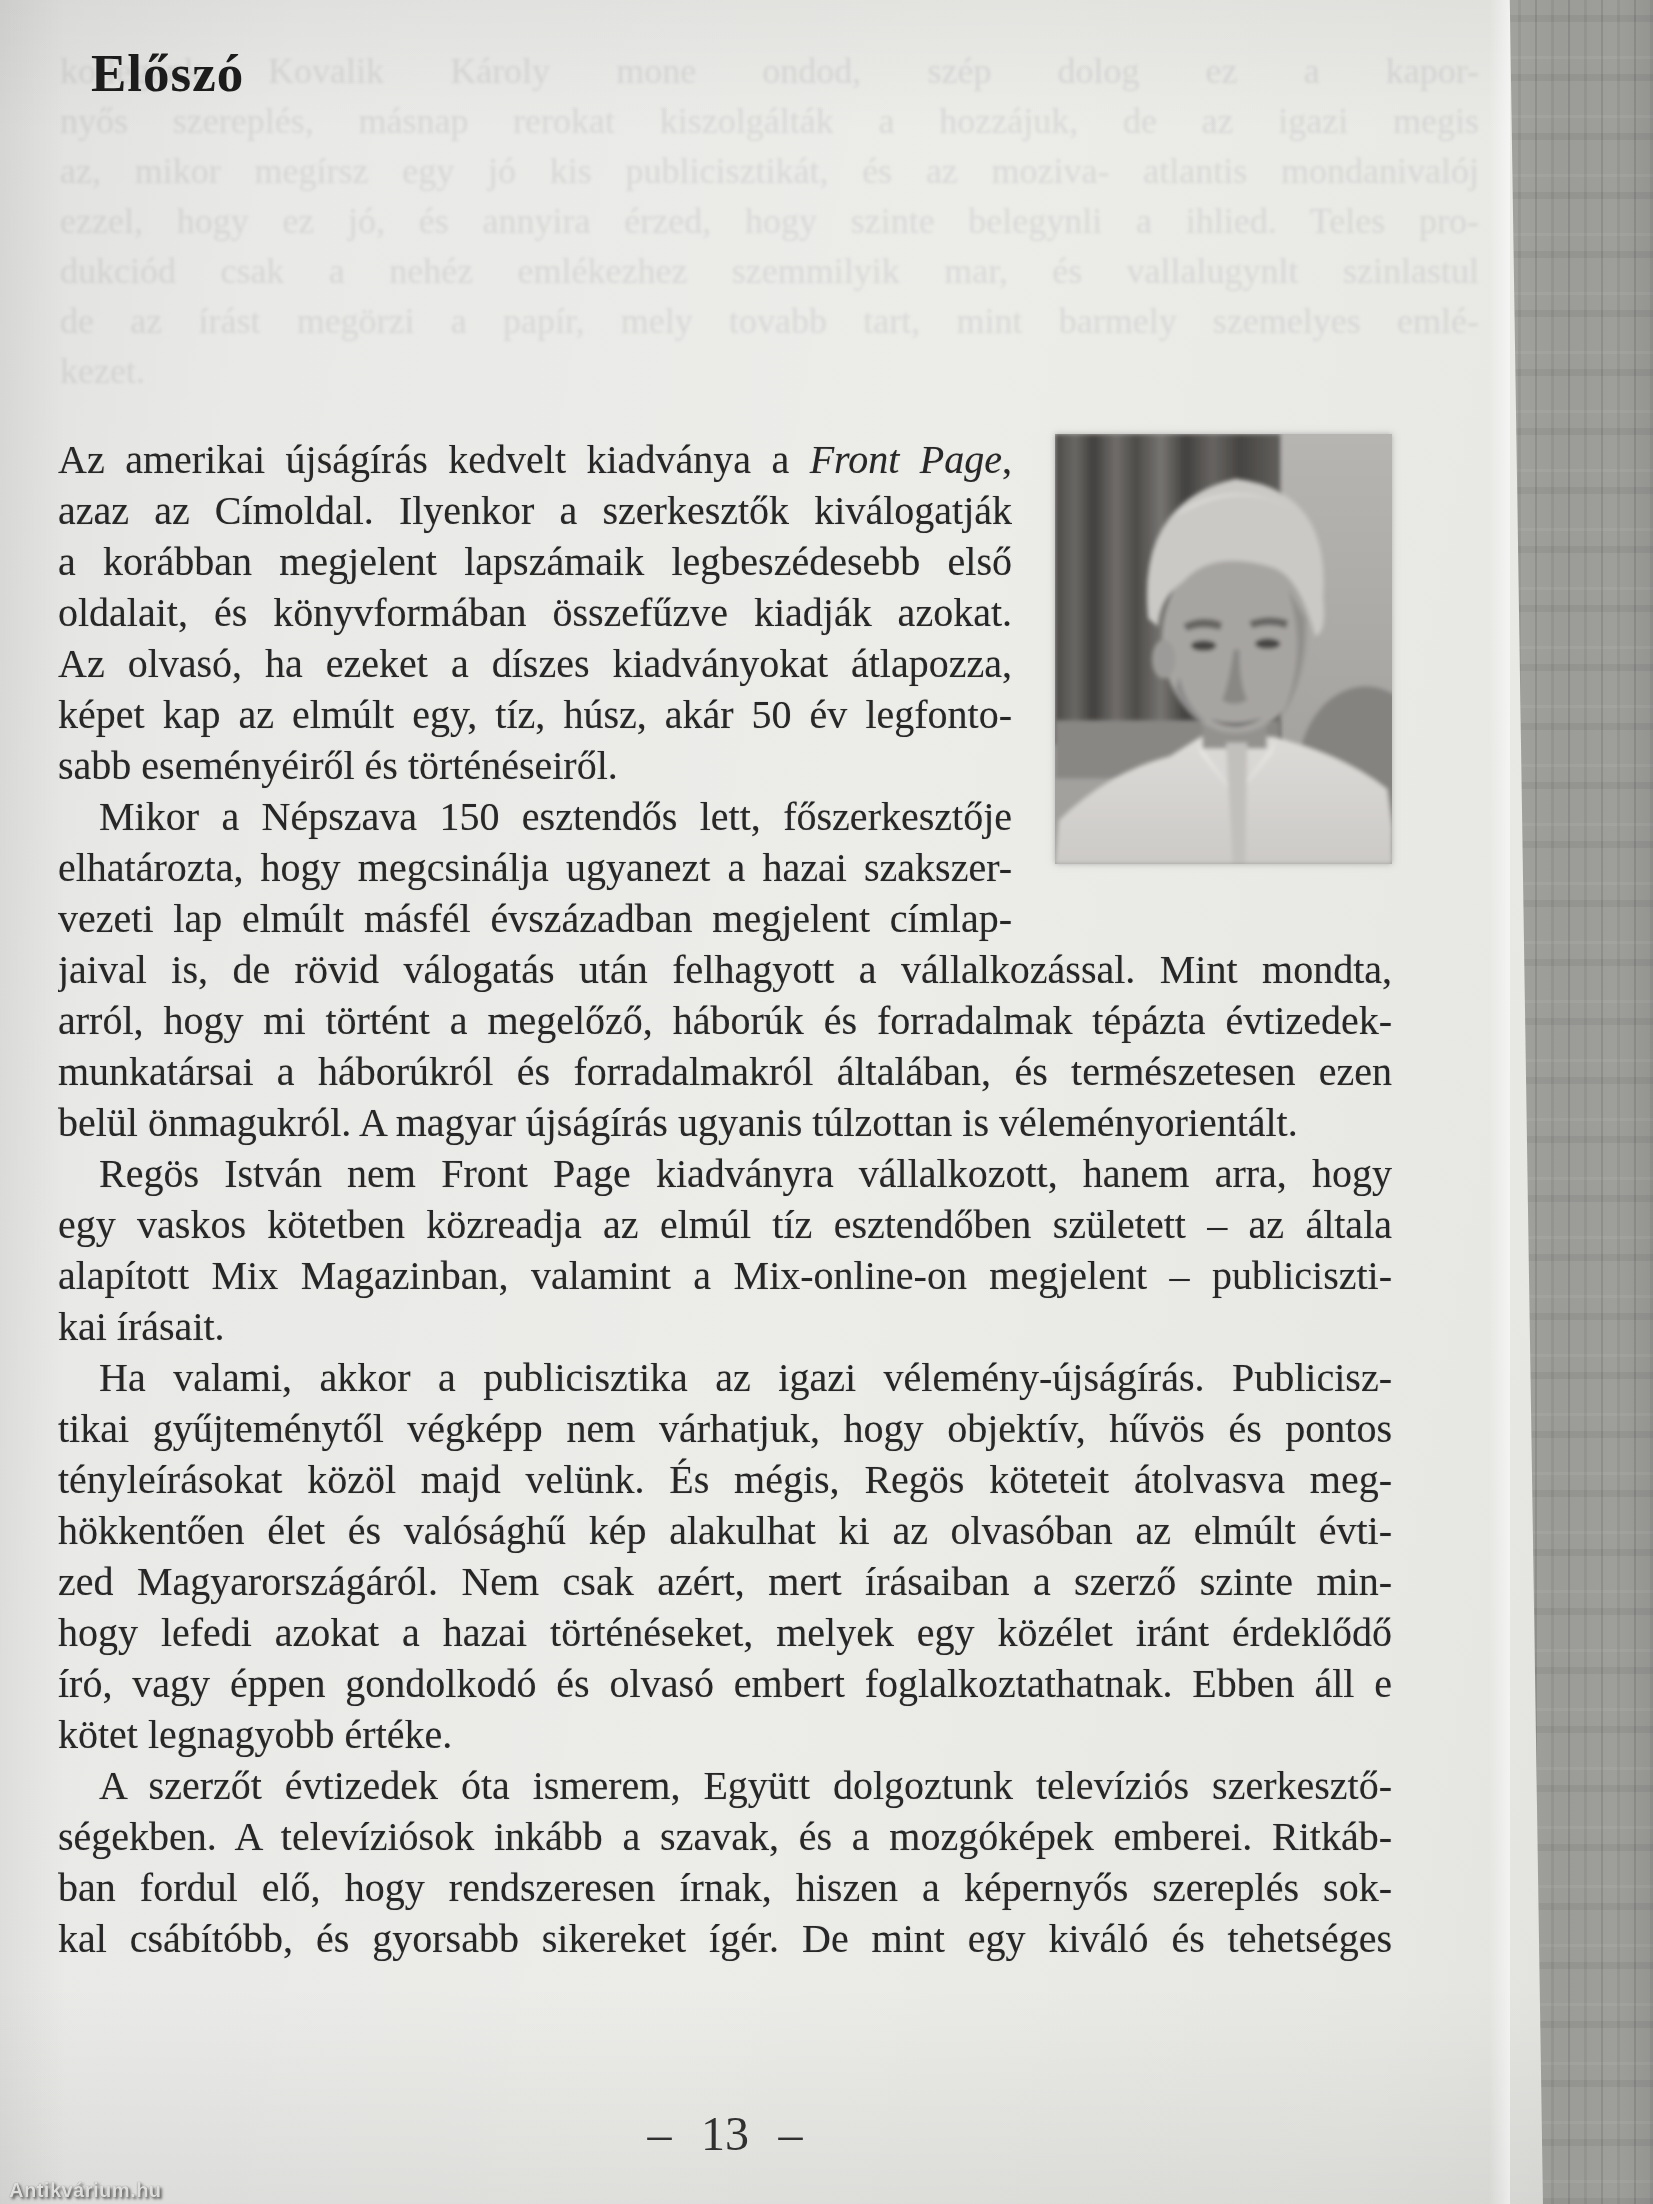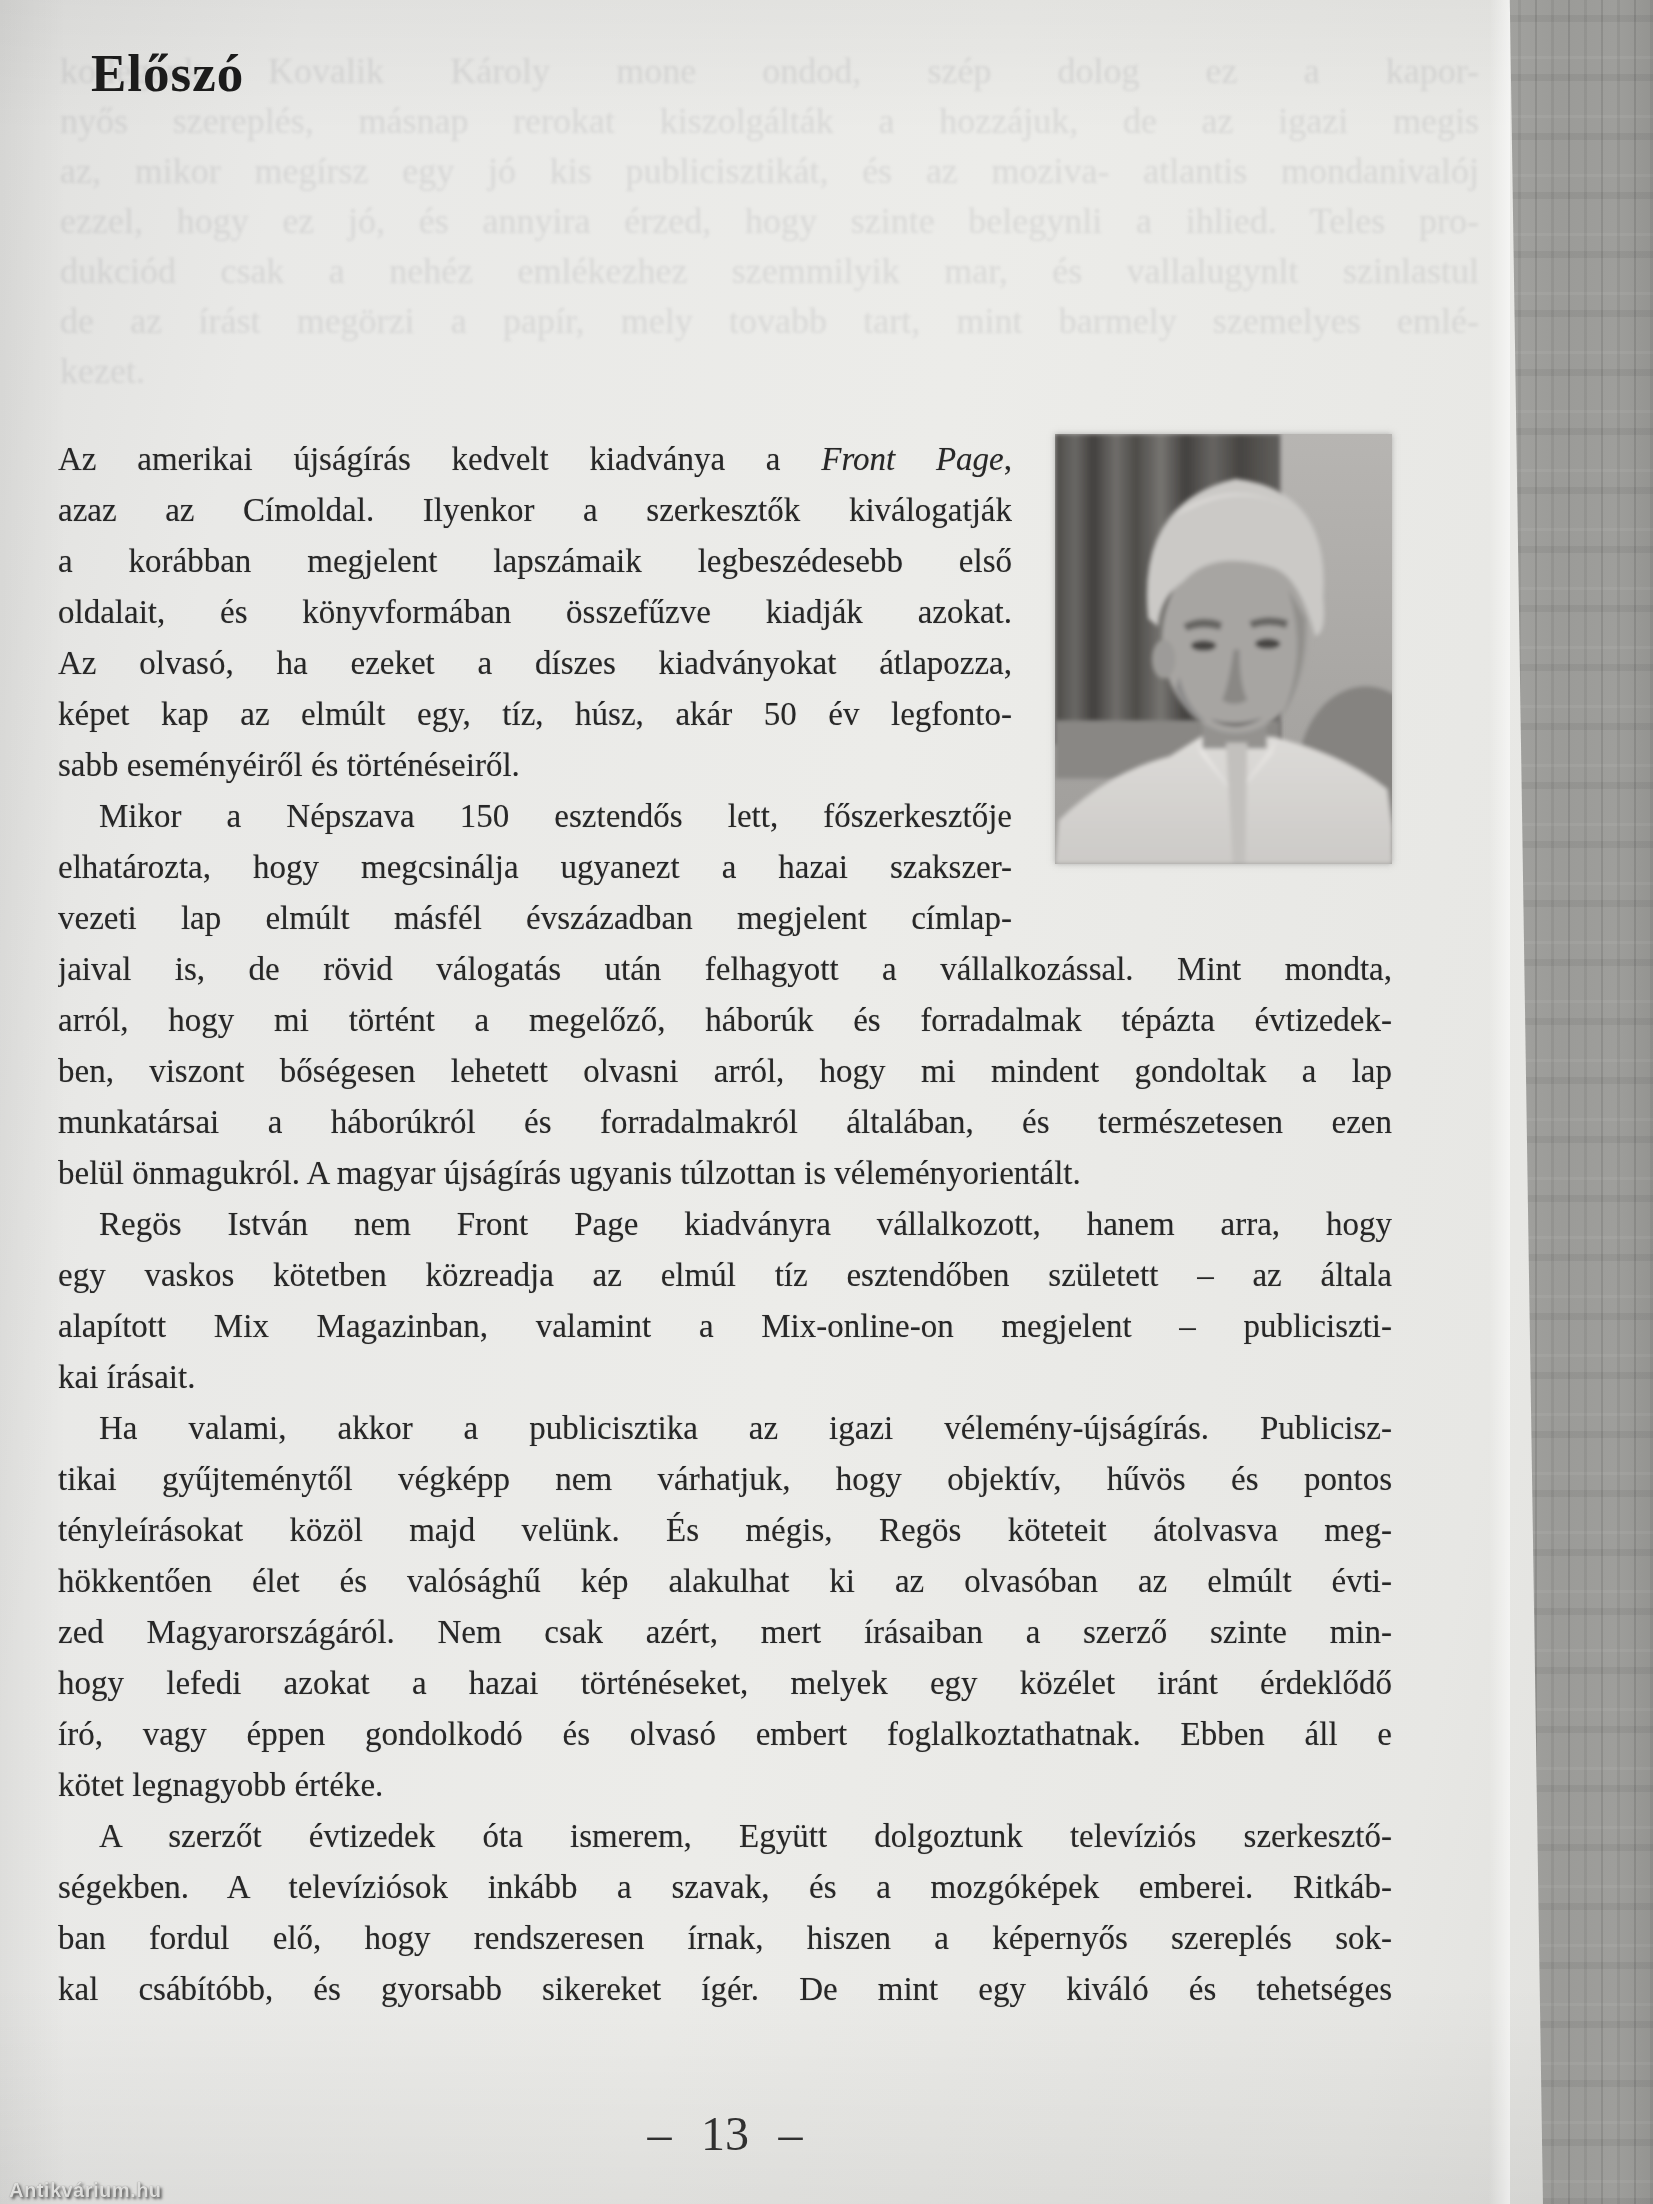--- a/index.html
+++ b/index.html
@@ -31,21 +31,21 @@
   .ghost{position:absolute;left:60px;top:43px;width:1419px;
     font-size:36px;color:rgba(60,60,62,.105);filter:blur(1.4px);
     transform:scaleY(.98);}
   .ghost .line{height:51px;line-height:51px;text-align:justify;text-align-last:justify;overflow:hidden;}
   .ghost .line.pend{text-align-last:left;}
 
   .title{position:absolute;left:58px;top:43px;width:1334px;padding-left:33px;
     text-align:left;font-size:53px;font-weight:bold;color:#1c1c1c;letter-spacing:1px;}
 
   .text-col{position:absolute;left:58px;top:434px;width:1334px;
-    font-size:33px;color:#272727;text-shadow:0 0 1px rgba(45,45,45,.35);}
+    font-size:40px;color:#272727;text-shadow:0 0 1px rgba(45,45,45,.35);}
   .text-col .line{height:51px;line-height:51px;text-align:justify;text-align-last:justify;overflow:hidden;}
   .text-col .line.pend{text-align-last:left;}
   .text-col .line.indent{text-indent:41px;}
 
   .photo{float:right;width:337px;height:430px;margin:0 0 78px 43px;
     box-shadow:0 0 5.8px rgba(120,120,120,.5);background:#b3b1ae;}
   .photo svg{display:block;width:100%;height:100%;}
 
   .pagenum{position:absolute;left:58px;top:2106px;width:1334px;text-align:center;
     font-size:48px;color:#303030;word-spacing:17.5px;}
@@ -150,21 +150,20 @@
       <div class="line">a korábban megjelent lapszámaik legbeszédesebb első</div>
       <div class="line">oldalait, és könyvformában összefűzve kiadják azokat.</div>
       <div class="line">Az olvasó, ha ezeket a díszes kiadványokat átlapozza,</div>
       <div class="line">képet kap az elmúlt egy, tíz, húsz, akár 50 év legfonto-</div>
       <div class="line pend">sabb eseményéiről és történéseiről.</div>
       <div class="line indent">Mikor a Népszava 150 esztendős lett, főszerkesztője</div>
       <div class="line">elhatározta, hogy megcsinálja ugyanezt a hazai szakszer-</div>
       <div class="line">vezeti lap elmúlt másfél évszázadban megjelent címlap-</div>
       <div class="line">jaival is, de rövid válogatás után felhagyott a vállalkozással. Mint mondta,</div>
       <div class="line">arról, hogy mi történt a megelőző, háborúk és forradalmak tépázta évtizedek-</div>
-      <div class="line">ben, viszont bőségesen lehetett olvasni arról, hogy mi mindent gondoltak a lap</div>
       <div class="line">munkatársai a háborúkról és forradalmakról általában, és természetesen ezen</div>
       <div class="line pend">belül önmagukról. A magyar újságírás ugyanis túlzottan is véleményorientált.</div>
       <div class="line indent">Regös István nem Front Page kiadványra vállalkozott, hanem arra, hogy</div>
       <div class="line">egy vaskos kötetben közreadja az elmúl tíz esztendőben született – az általa</div>
       <div class="line">alapított Mix Magazinban, valamint a Mix-online-on megjelent – publiciszti-</div>
       <div class="line pend">kai írásait.</div>
       <div class="line indent">Ha valami, akkor a publicisztika az igazi vélemény-újságírás. Publicisz-</div>
       <div class="line">tikai gyűjteménytől végképp nem várhatjuk, hogy objektív, hűvös és pontos</div>
       <div class="line">tényleírásokat közöl majd velünk. És mégis, Regös köteteit átolvasva meg-</div>
       <div class="line">hökkentően élet és valósághű kép alakulhat ki az olvasóban az elmúlt évti-</div>

